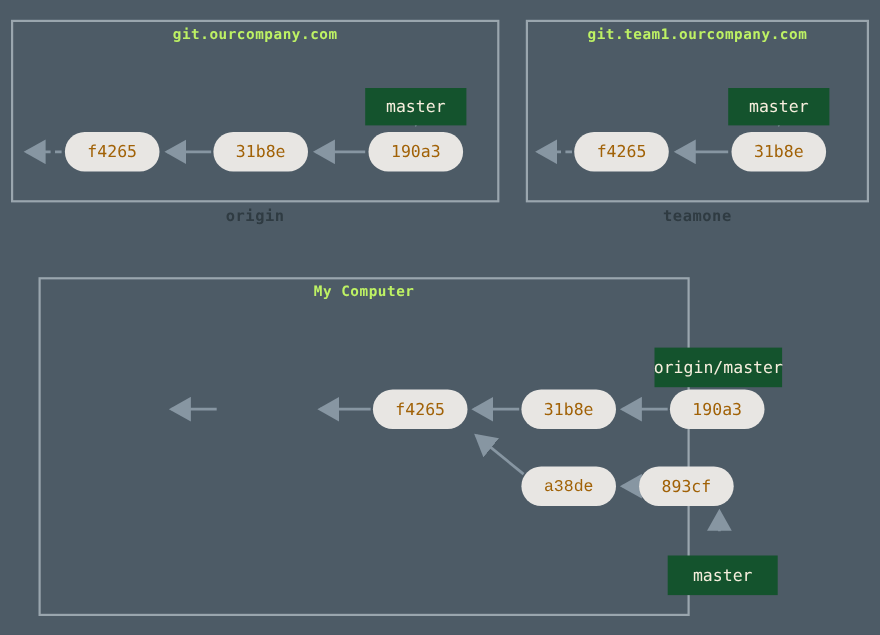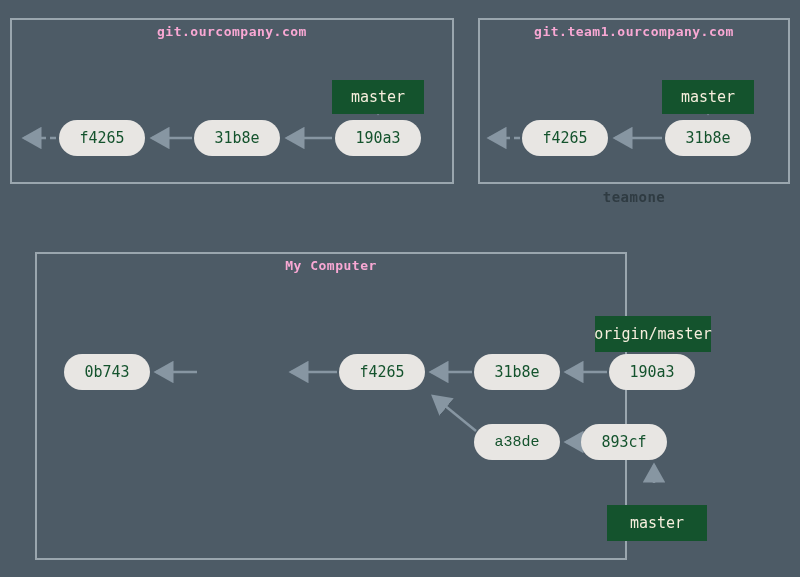--- a/index.html
+++ b/index.html
@@ -14,35 +14,35 @@
   .frame {
     position: absolute;
     border: 2px solid #9aa6ae;
     box-sizing: border-box;
   }
   .frame-title {
     position: absolute;
     left: 0; top: 4px;
     width: 100%;
     text-align: center;
-    color: #f9a8d4;
+    color: #bef264;
     font-size: 13px;
     font-weight: bold;
     letter-spacing: 0.5px;
   }
   .commit {
     position: absolute;
     width: 86px;
     height: 36px;
     background: #e8e6e3;
     border-radius: 18px;
     display: flex;
     align-items: center;
     justify-content: center;
-    color: #14532d;
+    color: #a16207;
     font-size: 15px;
   }
   .branch {
     position: absolute;
     background: #14532d;
     color: #f6eedd;
     display: flex;
     align-items: center;
     justify-content: center;
     font-size: 15px;
@@ -95,36 +95,36 @@
     <line x1="654" y1="483" x2="654" y2="465" stroke="#8796a2" stroke-width="2.5" marker-end="url(#ah)"></line>
   </svg>
 
   <div class="frame" style="left:10px; top:18px; width:444px; height:166px;">
     <div class="frame-title">git.ourcompany.com</div>
   </div>
   <div class="branch" style="left:332px; top:60px; width:92px; height:34px;">master</div>
   <div class="commit" style="left:59px;  top:120px;">f4265</div>
   <div class="commit" style="left:194px; top:120px;">31b8e</div>
   <div class="commit" style="left:335px; top:120px;">190a3</div>
+  <div class="caption" style="left:10px; top:189px; width:444px;">origin</div>
 
   <div class="frame" style="left:478px; top:18px; width:312px; height:166px;">
     <div class="frame-title">git.team1.ourcompany.com</div>
   </div>
   <div class="branch" style="left:662px; top:60px; width:92px; height:34px;">master</div>
   <div class="commit" style="left:522px; top:120px;">f4265</div>
   <div class="commit" style="left:665px; top:120px;">31b8e</div>
   <div class="caption" style="left:478px; top:189px; width:312px;">teamone</div>
 
 
   <div class="frame" style="left:35px; top:252px; width:592px; height:308px;">
     <div class="frame-title">My Computer</div>
   </div>
   <div class="branch" style="left:595px; top:296px; width:116px; height:36px;">origin/master</div>
 
-  <div class="commit" style="left:64px;  top:354px;">0b743</div>
   <div class="commit" style="left:339px; top:354px;">f4265</div>
   <div class="commit" style="left:474px; top:354px;">31b8e</div>
   <div class="commit" style="left:609px; top:354px;">190a3</div>
 
   <div class="commit" style="left:474px; top:424px;font-family:Liberation Mono, monospace;">a38de</div>
   <div class="commit" style="left:581px; top:424px;">893cf</div>
 
   <div class="branch" style="left:607px; top:485px; width:100px; height:36px;">master</div>
 
 </div>

